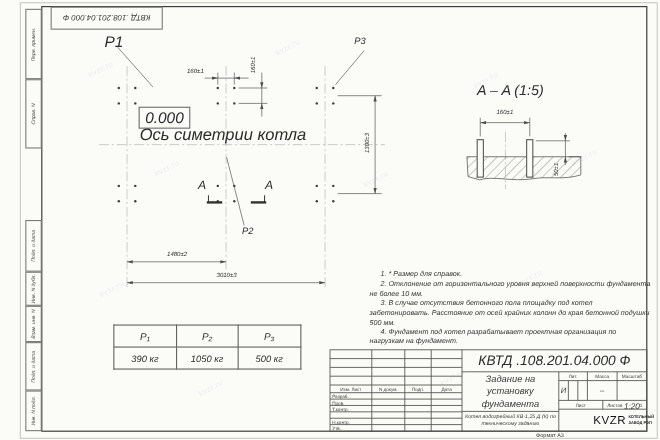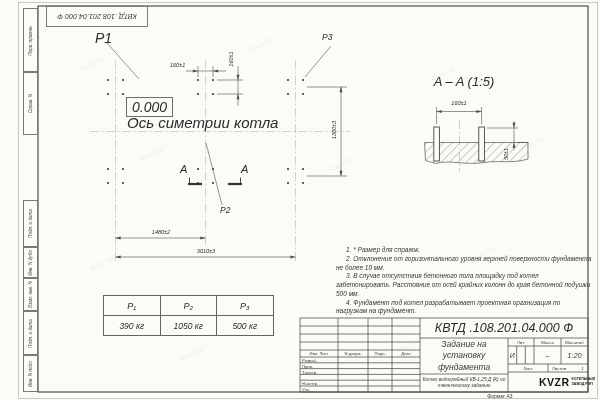--- a/index.html
+++ b/index.html
@@ -32,21 +32,21 @@
   .notes{position:absolute;left:336px;top:246px;width:256px;font-size:6.5px;
          font-style:italic;line-height:1.35;color:#353533;}
   .notes p{margin:0;text-indent:10px;}
   .tb-lbl{position:absolute;font-size:4.2px;color:#3a3a38;white-space:nowrap;}
   .tiny-ctr{position:absolute;display:flex;align-items:center;justify-content:center;
             text-align:center;color:#3a3a38;}
   .logo-row{position:absolute;left:508px;top:372px;width:80px;height:20px;
             display:flex;align-items:center;justify-content:center;gap:2px;}
   .logo-ic{width:12px;height:12px;background:#141414;border-radius:2px;
     background-image:linear-gradient(90deg,#141414 3px,#fbfbf8 3px,#fbfbf8 4px,#141414 4px,#141414 6px,#fbfbf8 6px,#fbfbf8 7px,#141414 7px);}
-  .logo-name{font-weight:bold;font-size:10.5px;letter-spacing:0.5px;color:#121212;padding-left:36px;}
+  .logo-name{font-weight:normal;font-size:10.5px;letter-spacing:0.5px;color:#121212;padding-left:36px;}
   .logo-sub{display:flex;flex-direction:column;justify-content:center;font-size:3.6px;
             font-weight:bold;color:#222;line-height:1.3;}
 </style>
 </head>
 <body>
 
 <div id="canvas">
 
   <span class="wm" style="left:80px;top:60px">kvzr.ru</span>
   <span class="wm" style="left:250px;top:40px">kvzr.ru</span>
@@ -284,21 +284,21 @@
   <div class="tb-lbl" style="left:302px;top:387px">Утв.</div>
 
   <div class="tiny-ctr it" style="left:421px;top:339px;width:86px;height:34px;font-size:8.5px;line-height:1.3">Задание на установку фундамента</div>
   <div class="tiny-ctr it" style="left:421px;top:374.5px;width:86px;height:17px;font-size:4.8px;line-height:1.3">Котел водогрейный КВ-1,25 Д (К) по техническому заданию</div>
 
   <div class="tiny-ctr" style="left:508px;top:338.5px;width:26px;height:7px;font-size:4.3px">Лит.</div>
   <div class="tiny-ctr" style="left:534px;top:338.5px;width:27px;height:7px;font-size:4.3px">Масса</div>
   <div class="tiny-ctr" style="left:561px;top:338.5px;width:27px;height:7px;font-size:4.3px">Масштаб</div>
   <div class="tiny-ctr it" style="left:508px;top:346px;width:8.7px;height:18px;font-size:7px">И</div>
   <div class="tiny-ctr" style="left:534px;top:346px;width:27px;height:18px;font-size:7px">–</div>
-  <div class="tiny-ctr it" style="left:561px;top:346px;width:27px;height:18px;font-size:7.5px">1:20</div>
+  <div class="tiny-ctr it" style="left:561px;top:360px;width:27px;height:18px;font-size:7.5px">1:20</div>
 
   <div class="tiny-ctr" style="left:508px;top:364px;width:40px;height:8px;font-size:4.3px">Лист</div>
   <div class="abs" style="left:548px;top:364px;width:40px;height:8px;display:flex;align-items:center;justify-content:space-between;padding:0 4px;box-sizing:border-box;font-size:4.3px;color:#3a3a38">
     <span>Листов</span>
     <span>1</span>
   </div>
 
   <div class="logo-row">
     <span class="logo-ic"></span>
     <span class="logo-name">KVZR</span>

